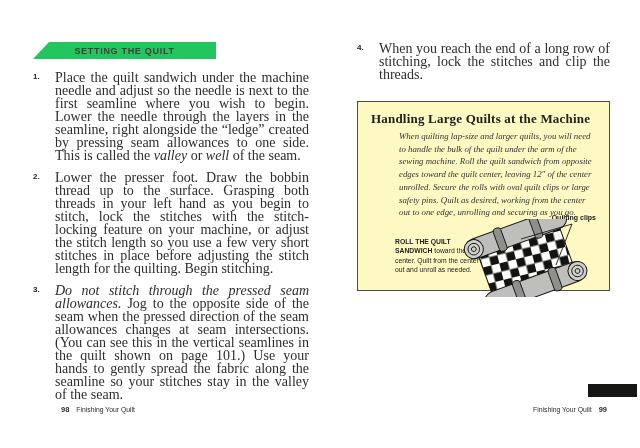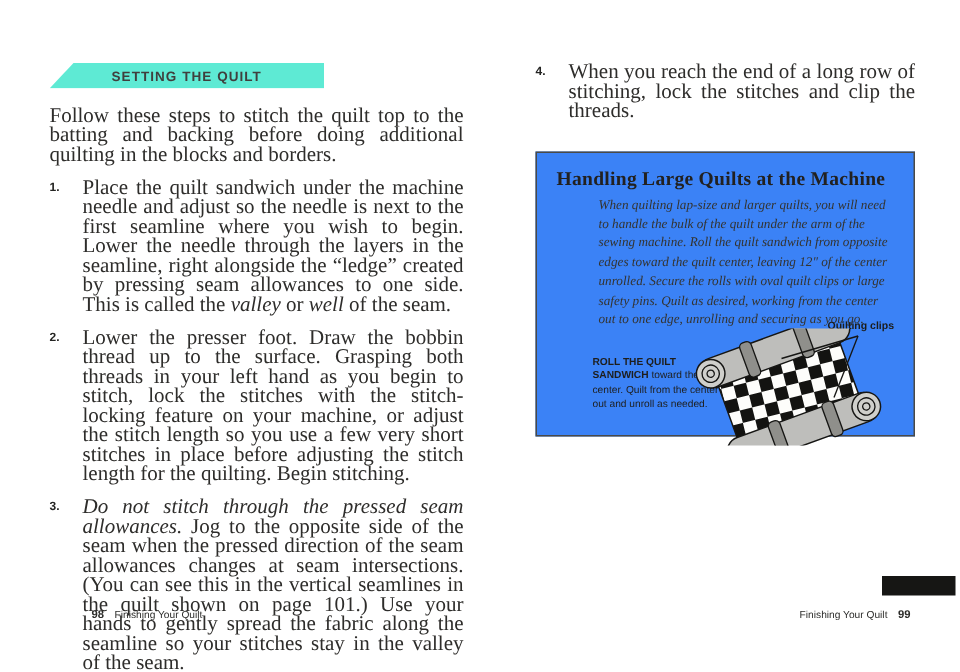--- a/index.html
+++ b/index.html
@@ -10,21 +10,21 @@
     font-family:"Liberation Serif", serif;
     color:#2e2d2b;
     overflow:hidden;
   }
 
   
   .left-page { position:absolute; left:33px; top:42px; width:276px; }
 
   .banner {
     width:183px; height:17px;
-    background:#5eead4;
+    background:#22c55e;
     clip-path: polygon(16px 0, 100% 0, 100% 100%, 0 100%);
     display:flex; align-items:center; justify-content:center;
     margin-bottom:12px;
   }
   .banner span {
     font-family:"Liberation Sans", sans-serif;
     font-weight:bold; font-size:9px; letter-spacing:0.7px; color:#403f3d;
   }
 
   .body-text { font-size:14px; line-height:13px; text-align:justify; }
@@ -38,21 +38,21 @@
   }
   .step-body { flex:1; }
   .it { font-style:italic; }
 
   
   .right-page { position:absolute; left:357px; top:42px; width:253px; }
   .step4 { margin-bottom:20px; }
 
   .sidebar {
     border:1px solid #4a4a47;
-    background:#3b82f6;
+    background:#fef9c3;
     height:190px;
     padding:9px 13px 7px 13px;
   }
   .sidebar-title {
     font-size:13px; font-weight:bold; letter-spacing:0.2px;
     color:#222120; margin-bottom:3px;
   }
   .sidebar-body {
     font-style:italic; font-size:8.8px; line-height:12.7px;
     text-align:left; color:#34332f;margin-left:28px;
@@ -90,21 +90,20 @@
 </style>
 </head>
 <body>
 
 <div class="left-page">
 
   <div class="banner">
     <span>SETTING THE QUILT</span>
   </div>
 
-  <p class="body-text intro">Follow these steps to stitch the quilt top to the batting and backing before doing additional quilting in the blocks and borders.</p>
 
   <div class="step">
     <span class="step-num">1.</span>
     <p class="body-text step-body"><span>Place the quilt sandwich under the machine needle and adjust so the needle is next to the first seamline where you wish to begin. Lower the needle through the layers in the seamline, right alongside the “ledge” created by pressing seam allowances to one side. This is called the </span><span class="it">valley</span><span> or </span><span class="it">well</span><span> of the seam.</span></p>
   </div>
 
   <div class="step">
     <span class="step-num">2.</span>
     <p class="body-text step-body">Lower the presser foot. Draw the bobbin thread up to the surface. Grasping both threads in your left hand as you begin to stitch, lock the stitches with the stitch-locking feature on your machine, or adjust the stitch length so you use a few very short stitches in place before adjusting the stitch length for the quilting. Begin stitching.</p>
   </div>

